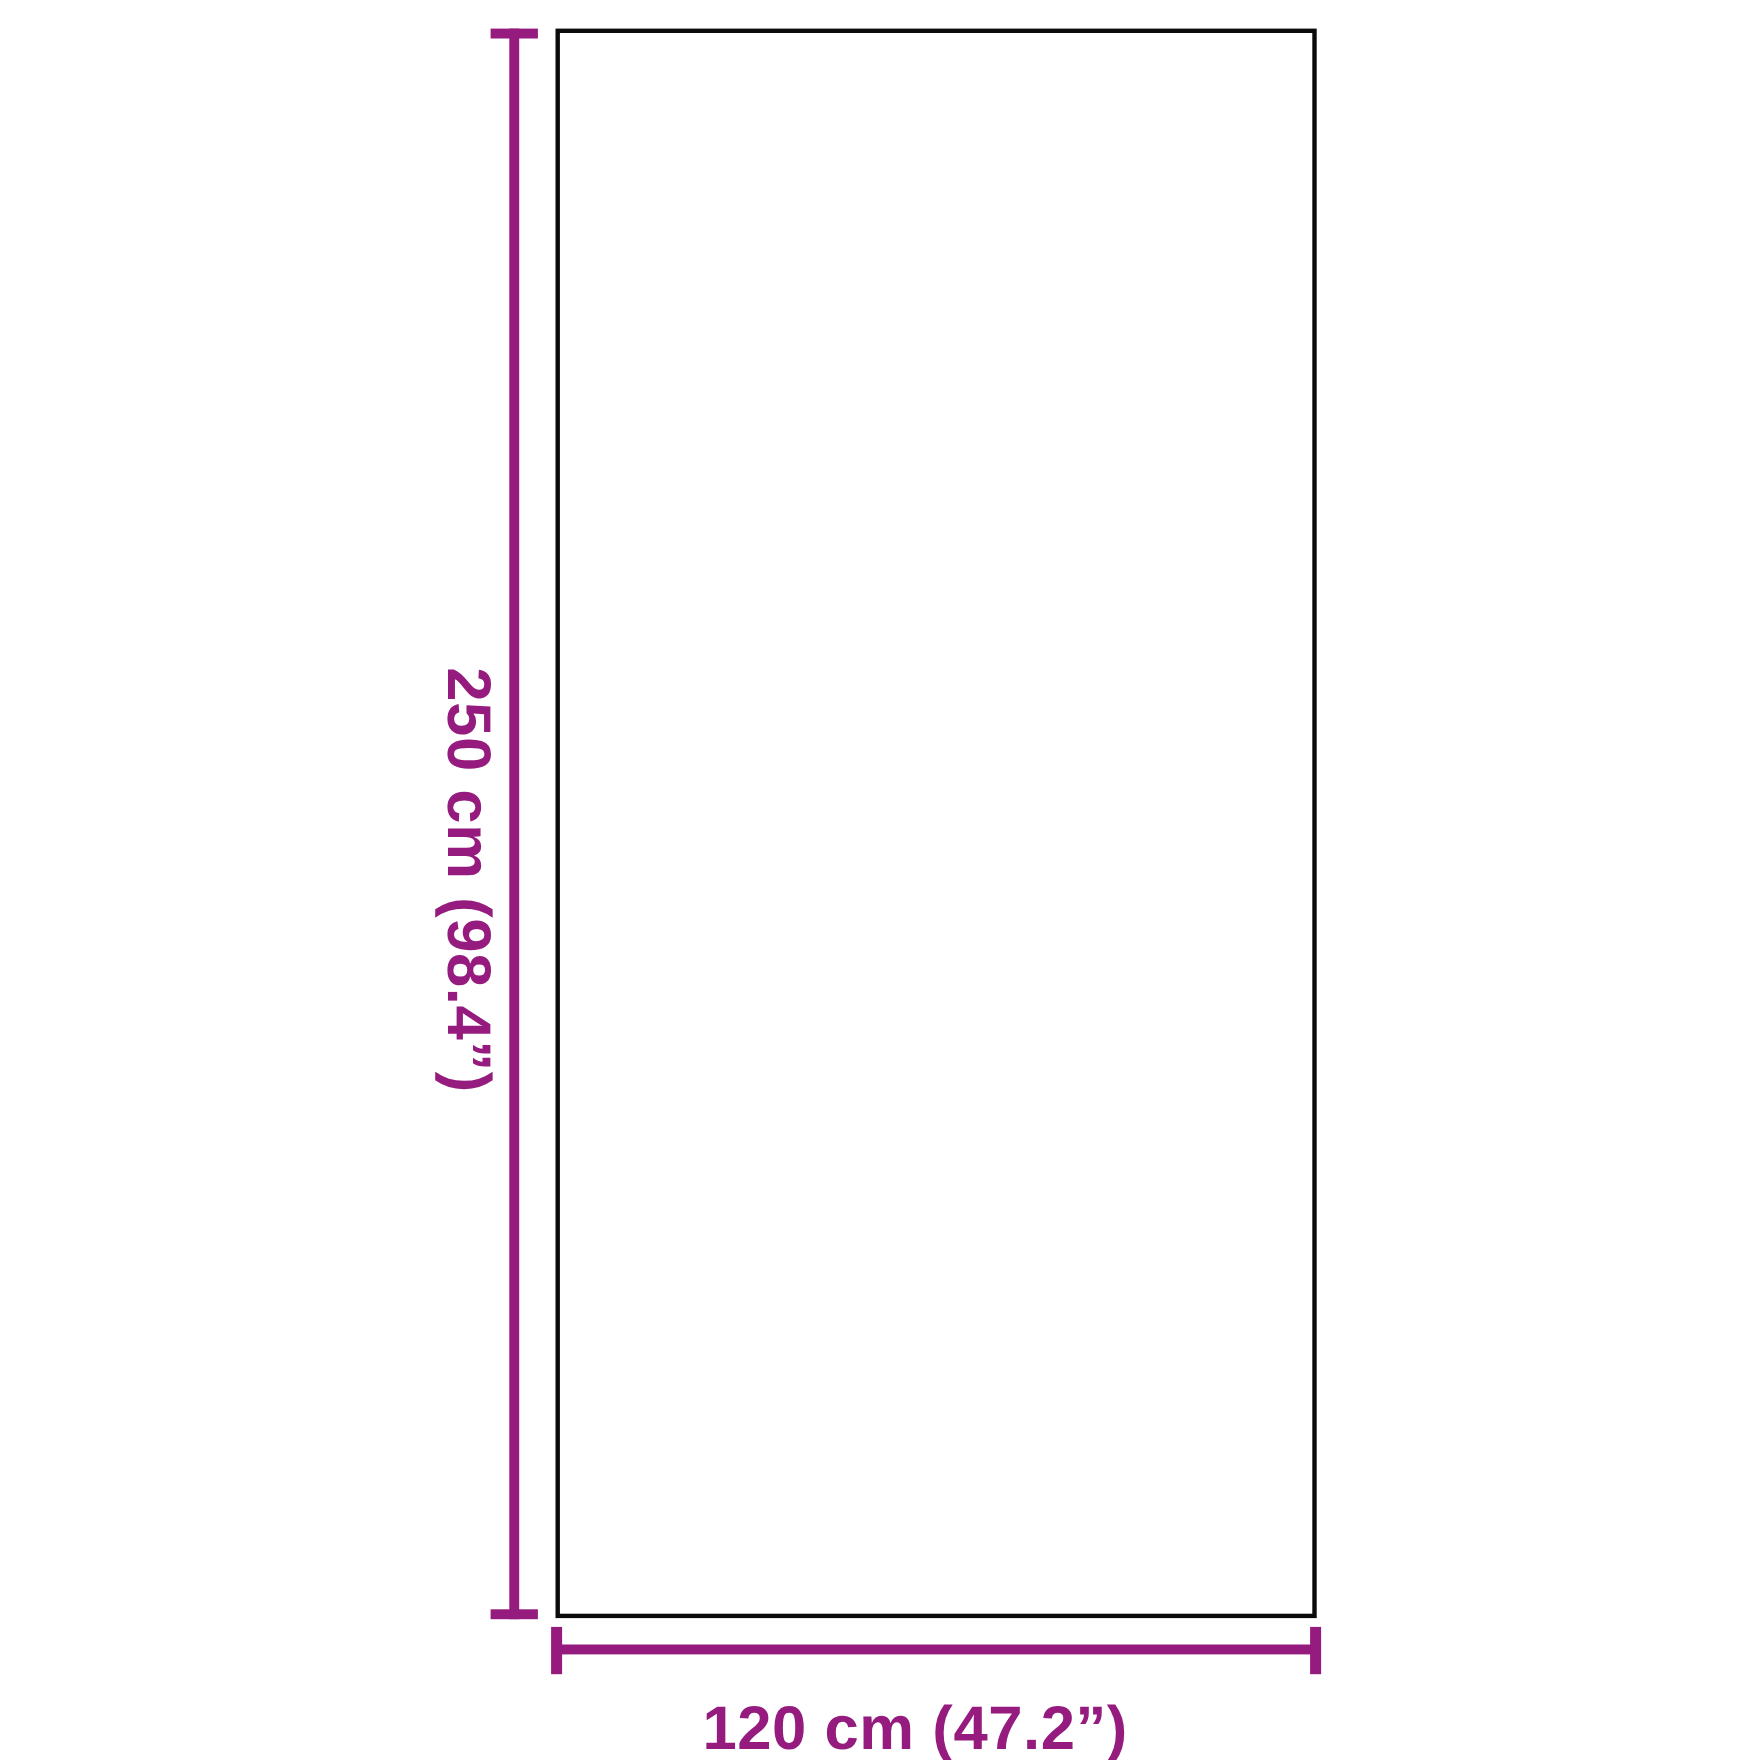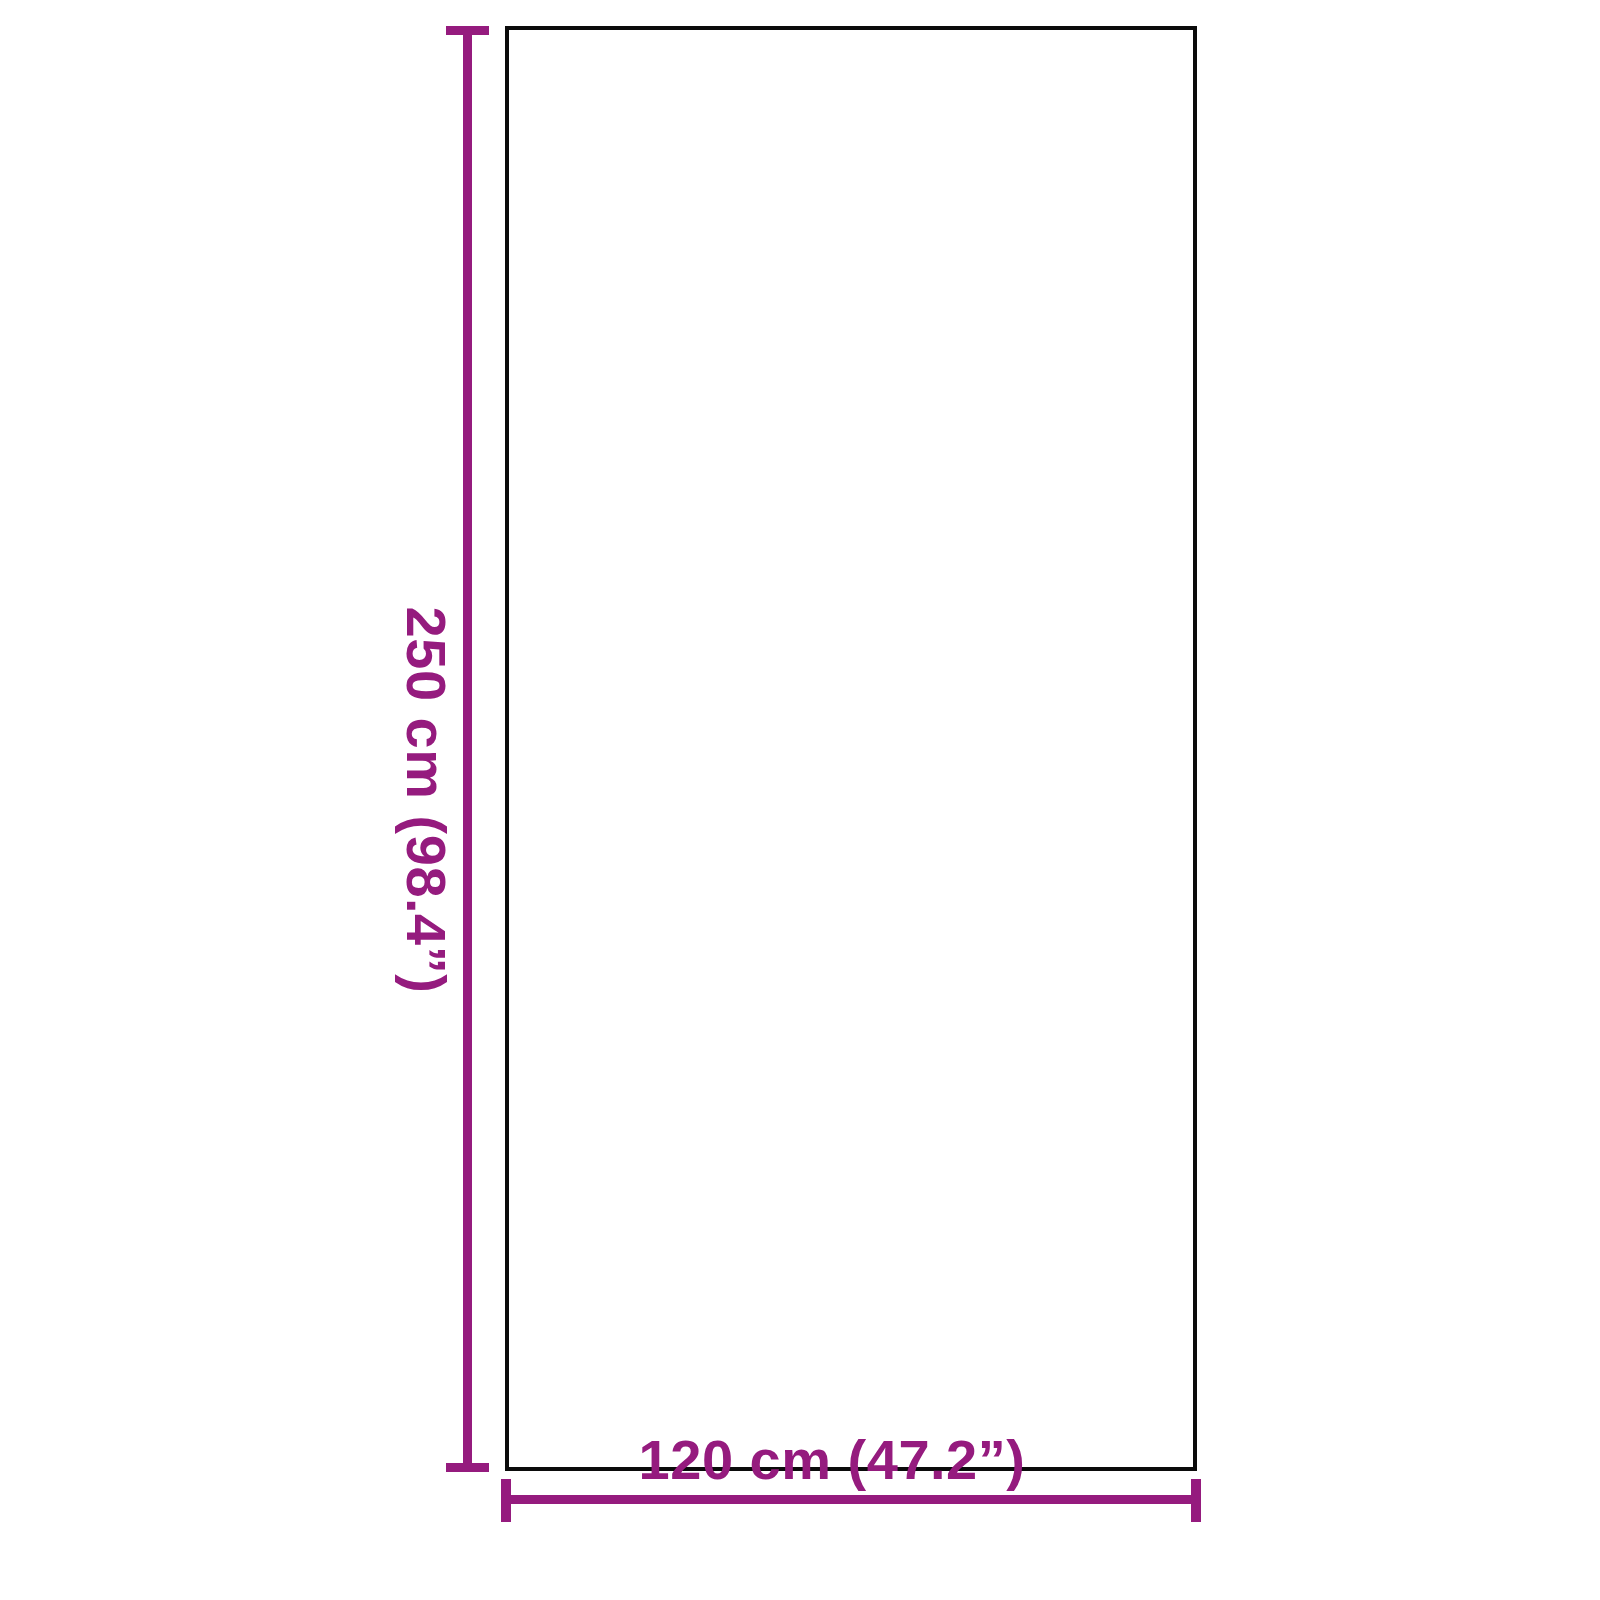--- a/index.html
+++ b/index.html
@@ -51,21 +51,21 @@
     white-space: nowrap;
     letter-spacing: 0.5px;
   }
   #vlabel {
     left: 426px;
     top: 800px;
     transform: translate(-50%, -50%) rotate(90deg);
   }
   #hlabel {
     left: 832px;
-    top: 1432px;
+    top: 1543px;
     transform: translateX(-50%);
   }
 </style>
 </head>
 <body>
 
 <div class="canvas">
 
   <div class="panel"></div>
 

